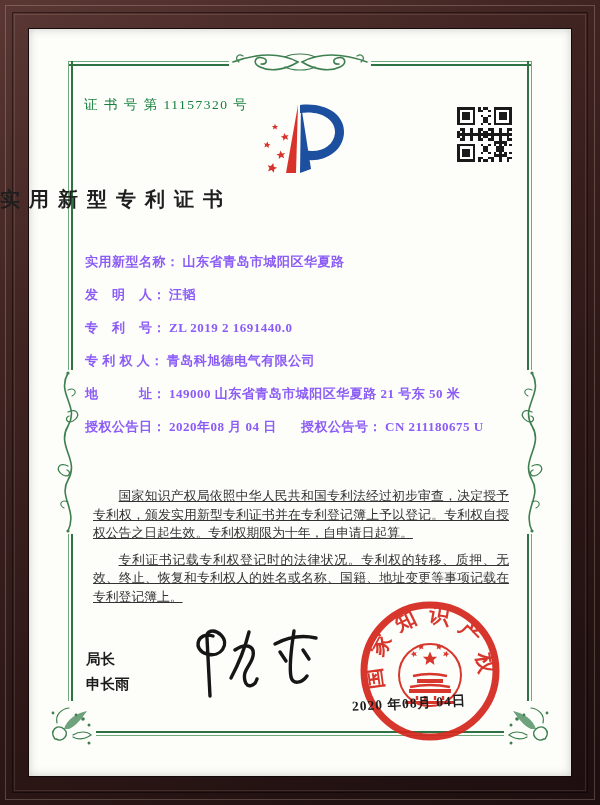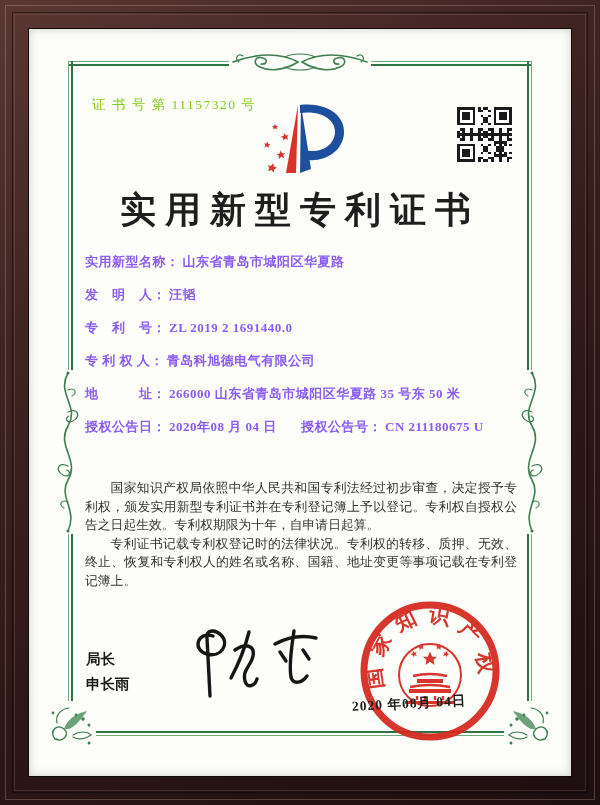--- a/index.html
+++ b/index.html
@@ -27,37 +27,37 @@
     border-right:1px solid #6fa87d;border-left:2px solid #2f7243;}
   .flourish{position:absolute;background:#fdfdfa;}
   .flourish svg{display:block;width:100%;height:100%;}
   .fl-top{left:229px;top:45px;width:142px;height:34px;}
   .fl-left{left:50px;top:370px;width:36px;height:164px;}
   .fl-right{left:514px;top:370px;width:36px;height:164px;transform:scaleX(-1);}
   .corner-orn{position:absolute;width:46px;height:46px;}
   .co-left{left:47px;top:701px;}
   .co-right{left:507px;top:701px;transform:scaleX(-1);}
   
-  .cert-no{position:absolute;left:92px;top:96px;font-size:13.5px;color:#84cc16;
+  .cert-no{position:absolute;left:84px;top:96px;font-size:13.5px;color:#15803d;
     letter-spacing:1.5px;}
   .logo{position:absolute;left:250px;top:102px;width:100px;height:76px;}
   .qr{position:absolute;left:457px;top:107px;width:55px;height:55px;}
   .qr svg{width:100%;height:100%;display:block;}
-  .title{position:absolute;left:0;right:0;top:186px;text-align:center;
-    font-size:36px;font-weight:700;color:#1e1e1e;letter-spacing:9px;}
+  .title{position:absolute;left:0;right:0;top:186px;text-align:left;
+    font-size:20px;font-weight:700;color:#1e1e1e;letter-spacing:9px;}
   
   .fields{position:absolute;left:85px;top:253px;width:432px;}
   .frow{display:flex;align-items:baseline;height:20px;margin-bottom:13px;
     font-size:13px;font-weight:600;color:#8b5cf6;letter-spacing:.5px;white-space:nowrap;}
   .frow .lab{margin-right:3px;}
   .frow .grp1{width:216px;display:flex;}
   
   .paras{position:absolute;left:85px;top:479px;width:432px;}
-  .paras p{margin:0;font-size:12.8px;line-height:18.6px;text-indent:2em;
-    text-align:justify;color:#333;font-weight:500;}
+  .paras p{margin:8px;font-size:12.8px;line-height:18.6px;text-indent:2em;
+    text-align:justify;color:#333;font-weight:500;text-decoration:underline;}
   
   .officer{position:absolute;left:86px;top:647px;
     font-family:Liberation Serif, serif;
     font-size:14.5px;font-weight:600;color:#1c1c1c;line-height:25px;}
   .signature{position:absolute;left:183px;top:618px;width:150px;height:88px;}
   .seal{position:absolute;left:355px;top:596px;width:150px;height:150px;}
   .seal svg{width:100%;height:100%;display:block;}
   .seal-date{position:absolute;left:352px;top:693px;width:185px;
     font-size:13.5px;font-weight:700;color:#1b1b1b;letter-spacing:1px;
     transform:rotate(-3deg);}
@@ -303,21 +303,21 @@
   <div class="frow">
     <span class="lab">专　利　号：</span>
     <span class="val">ZL 2019 2 1691440.0</span>
   </div>
   <div class="frow">
     <span class="lab">专 利 权 人：</span>
     <span class="val">青岛科旭德电气有限公司</span>
   </div>
   <div class="frow">
     <span class="lab">地　　　址：</span>
-    <span class="val">266000 山东省青岛市城阳区华夏路 35 号东 50 米</span>
+    <span class="val">149000 山东省青岛市城阳区华夏路 21 号东 50 米</span>
   </div>
   <div class="frow">
     <span class="grp1">
       <span class="lab">授权公告日：</span>
       <span class="val">2020年08 月 04 日</span>
     </span>
     <span class="lab">授权公告号：</span>
     <span class="val">CN 211180675 U</span>
   </div>
 </div>

